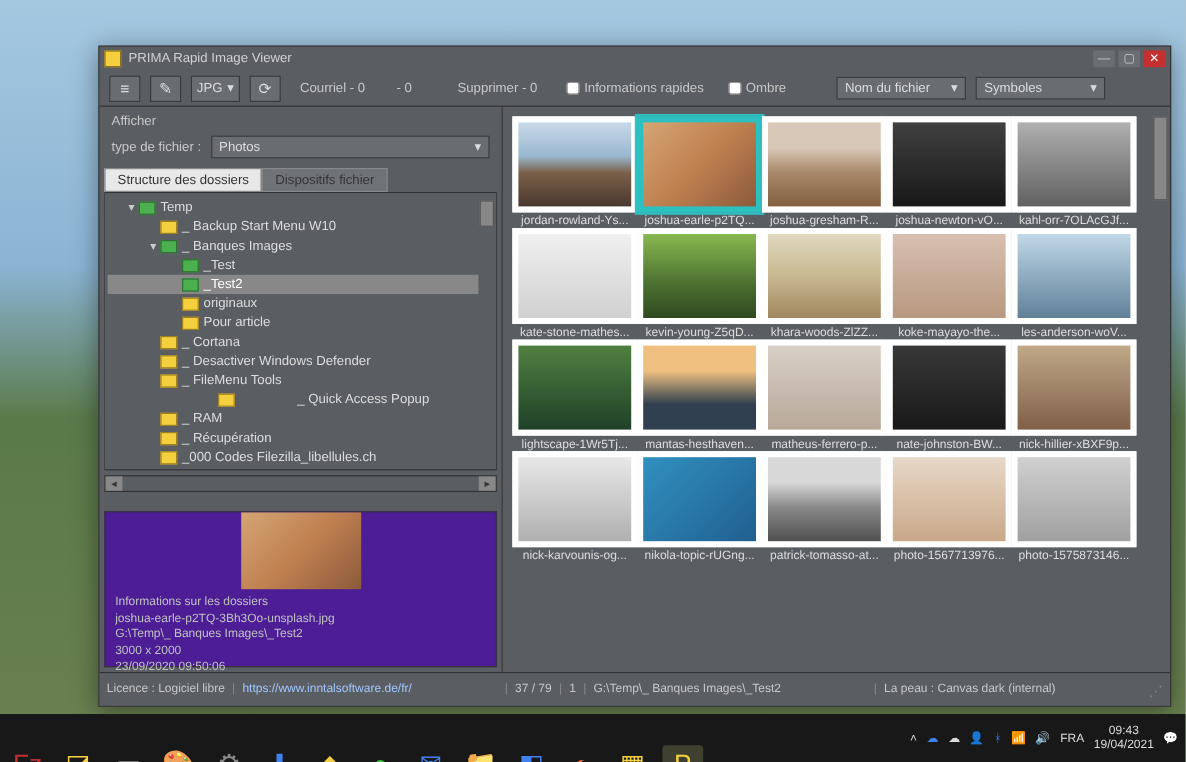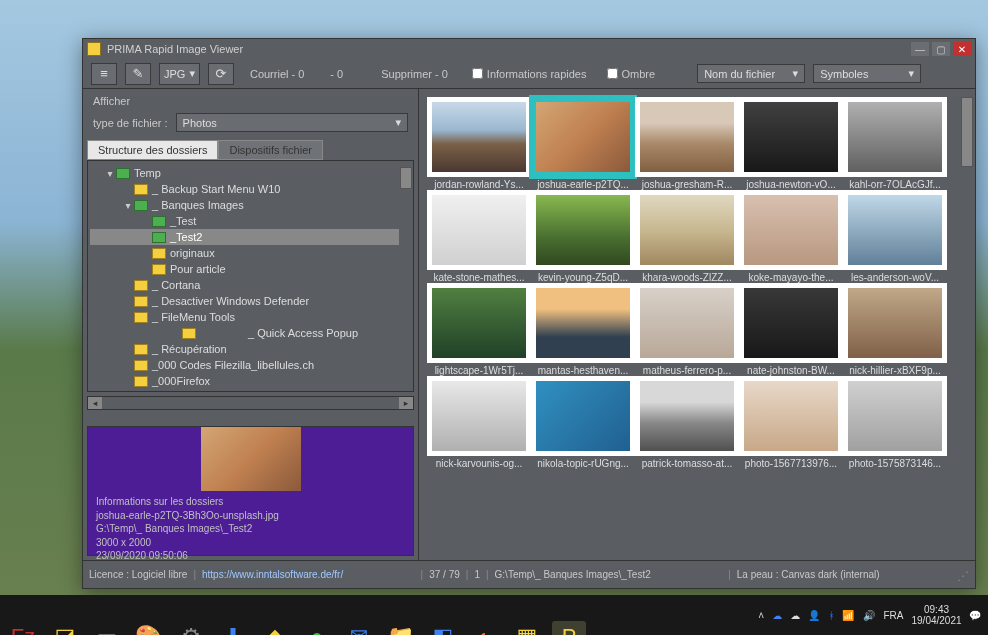--- a/index.html
+++ b/index.html
@@ -187,20 +187,25 @@
             <span>_ FileMenu Tools</span>
           </div>
           <div class="node" style="padding-left: 32px; gap: 48px;">
             <span class="exp"> </span>
             <span class="fld"></span>
             <span>_ Quick Access Popup</span>
           </div>
           <div class="node" style="padding-left: 32px;">
             <span class="exp"> </span>
             <span class="fld"></span>
+            <span>_ RAM</span>
+          </div>
+          <div class="node" style="padding-left: 32px;">
+            <span class="exp"> </span>
+            <span class="fld"></span>
             <span>_ Récupération</span>
           </div>
           <div class="node" style="padding-left: 32px;">
             <span class="exp"> </span>
             <span class="fld"></span>
             <span>_000 Codes Filezilla_libellules.ch</span>
           </div>
           <div class="node" style="padding-left: 32px;">
             <span class="exp"> </span>
             <span class="fld"></span>

